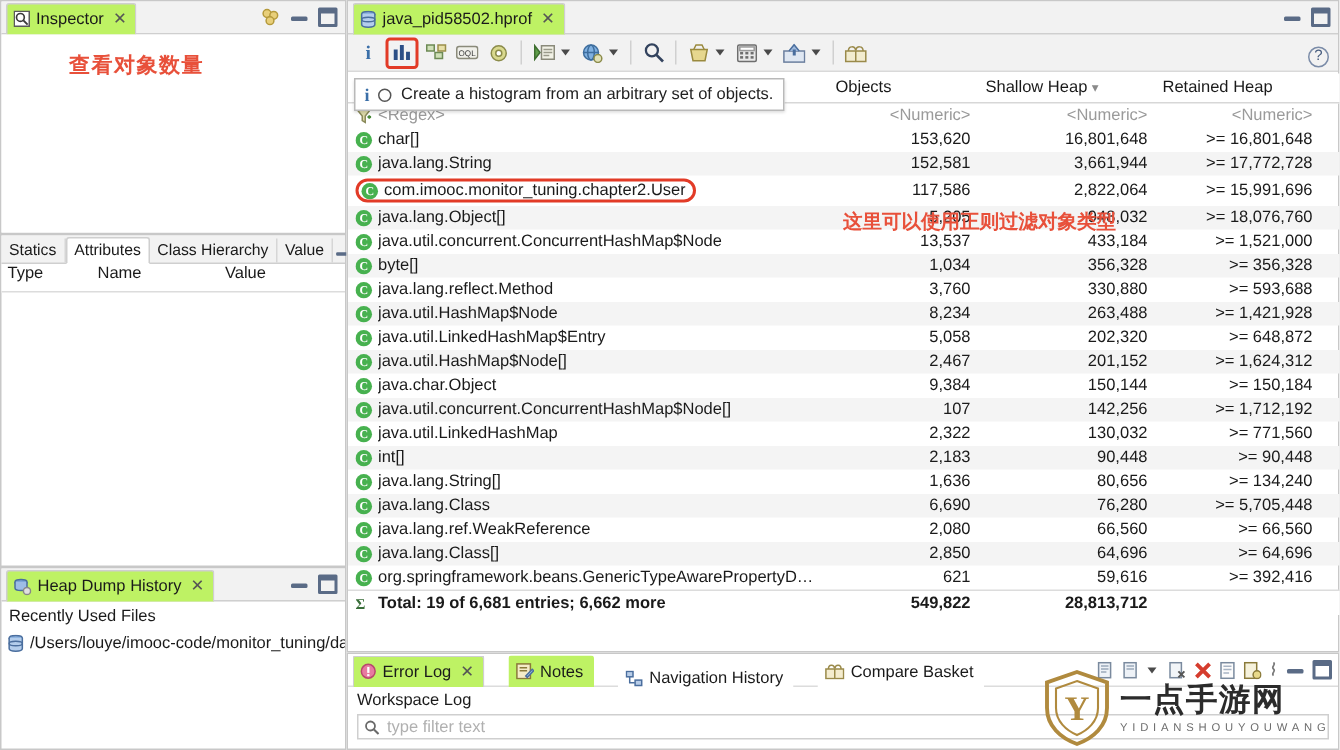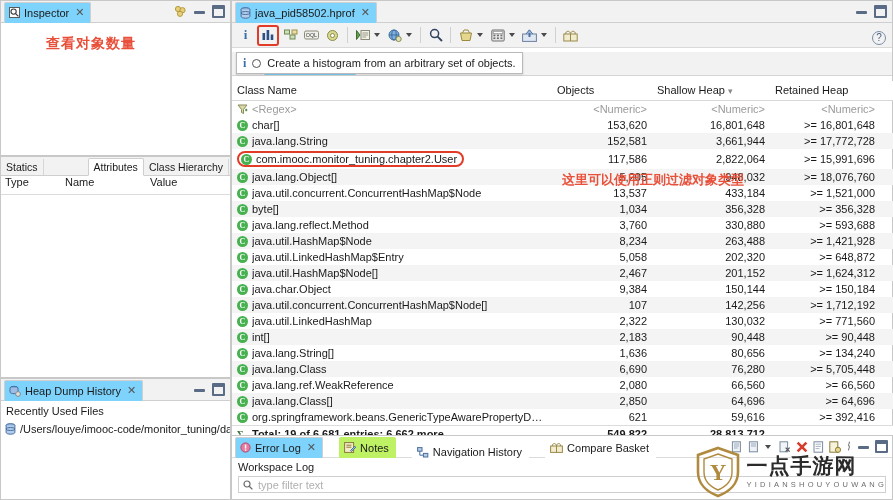--- a/index.html
+++ b/index.html
@@ -21,21 +21,21 @@
     height: 22px;
     background: #f2f2f2;
     border-bottom: 1px solid #cfcfcf;
     padding-left: 3px;
     position: relative;
   }
   .tab {
     display: flex; align-items: center; gap: 4px;
     height: 21px; padding: 0 6px 0 4px;
     font-size: 11px; white-space: nowrap;
-    background: #7dd3fc;
+    background: #bef264;
     border: 1px solid #cfcfcf; border-bottom: none;
     border-radius: 2px 2px 0 0;
     margin-top: 1px;
   }
   .tab.inactive { background: #ededed; border-color: #ddd; color: #3a3a3a; }
   .tab .x { font-size: 11px; color: #555; margin-left: 2px; cursor: pointer; }
   .winbtns { margin-left: auto; display: flex; align-items: center; gap: 6px; padding-right: 5px; }
   .wb { width: 13px; height: 13px; position: relative; }
   .wb.min::after { content:""; position:absolute; left:1px; top:6px; width:11px; height:3px; background:#5a6b86; border-radius:1px; }
   .wb.max { border: 2px solid #5a6b86; border-top-width: 4px; border-radius: 1px; }
@@ -56,21 +56,21 @@
     letter-spacing: 1px;
   }
   #inspector .annot-cn { position: absolute; left: 45px; top: 12px; }
 
   
   #statics { left: 0; top: 156; width: 231px; height: 222px; top: 156px; }
   .minitabs { display: flex; align-items: flex-end; height: 19px; background: #f2f2f2;
               border-bottom: 1px solid #cfcfcf; font-size: 10.5px; }
   .minitab { padding: 2px 5px 2px 5px; border-right: 1px solid #d6d6d6; color:#1a1a1a; white-space: nowrap; }
   .minitab.sel { background: #fff; border: 1px solid #cfcfcf; border-bottom: 1px solid #fff;
-                 border-radius: 2px 2px 0 0; margin-bottom: -1px; margin-left: 44px; }
+                 border-radius: 2px 2px 0 0; margin-bottom: -1px; }
   .colhdr { display: flex; height: 19px; align-items: flex-start; font-size: 11px;
             border-bottom: 1px solid #dcdcdc; background: #fff; }
   .colhdr span { padding-left: 4px; }
 
   
   #heapdump { left: 0; top: 378px; width: 231px; height: 122px; }
   .hdh-row { padding: 4px 5px; font-size: 11px; }
   .hdh-file { display: flex; align-items: center; gap: 4px; padding: 2px 4px; font-size: 11px;
               white-space: nowrap; overflow: hidden; }
 
@@ -84,21 +84,21 @@
   .caret { width: 0; height: 0; border-left: 3px solid transparent; border-right: 3px solid transparent;
            border-top: 4px solid #4a4a4a; margin: 0 3px 0 0; }
   .tsep { width: 1px; height: 16px; background: #d0d0d0; margin: 0 3px; }
 
   .tooltip { position: absolute; left: 236px; top: 52px; height: 22px;
              display: flex; align-items: center; gap: 5px; padding: 0 6px;
              background: #ffffff; border: 1px solid #b9b9b9; font-size: 11px;
              color: #222; z-index: 30; white-space: nowrap; box-shadow: 0 1px 2px rgba(0,0,0,.14); }
 
   
-  .tblwrap { position: absolute; left: 0; top: 48px; right: 0; bottom: 0; background: #fff; margin-top: 32px; }
+  .tblwrap { position: absolute; left: 0; top: 48px; right: 0; bottom: 0; background: #fff; }
   table.hist { width: 100%; border-collapse: collapse; table-layout: fixed; font-size: 11px; }
   table.hist th { font-weight: normal; text-align: left; padding: 3px 5px 4px;
                   border-bottom: 1px solid #d7d7d7; background: #fff; font-size: 11px; }
   table.hist td { padding: 2px 5px; height: 15px; white-space: nowrap;
                   overflow: hidden; text-overflow: ellipsis; }
   .num { text-align: right; }
   tr.alt td { background: #f4f4f4; }
   tr.filterrow td { color: #9a9a9a; font-style: normal; }
   .cls-cell { display: flex; align-items: center; gap: 4px; overflow: hidden; }
   .cls-cell span.nm { overflow: hidden; text-overflow: ellipsis; white-space: nowrap; }

